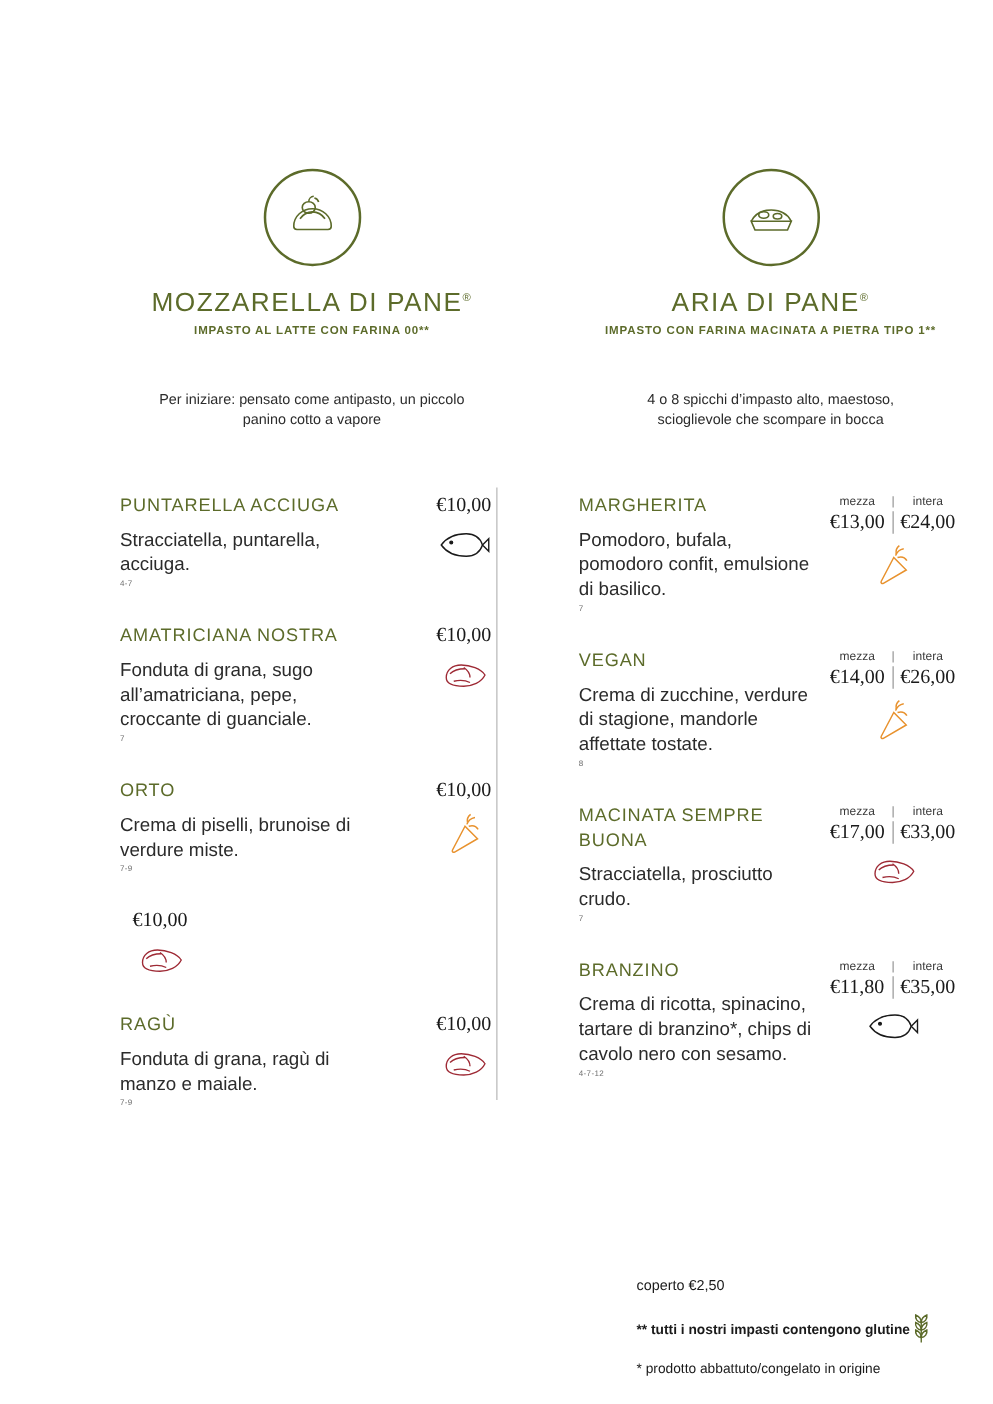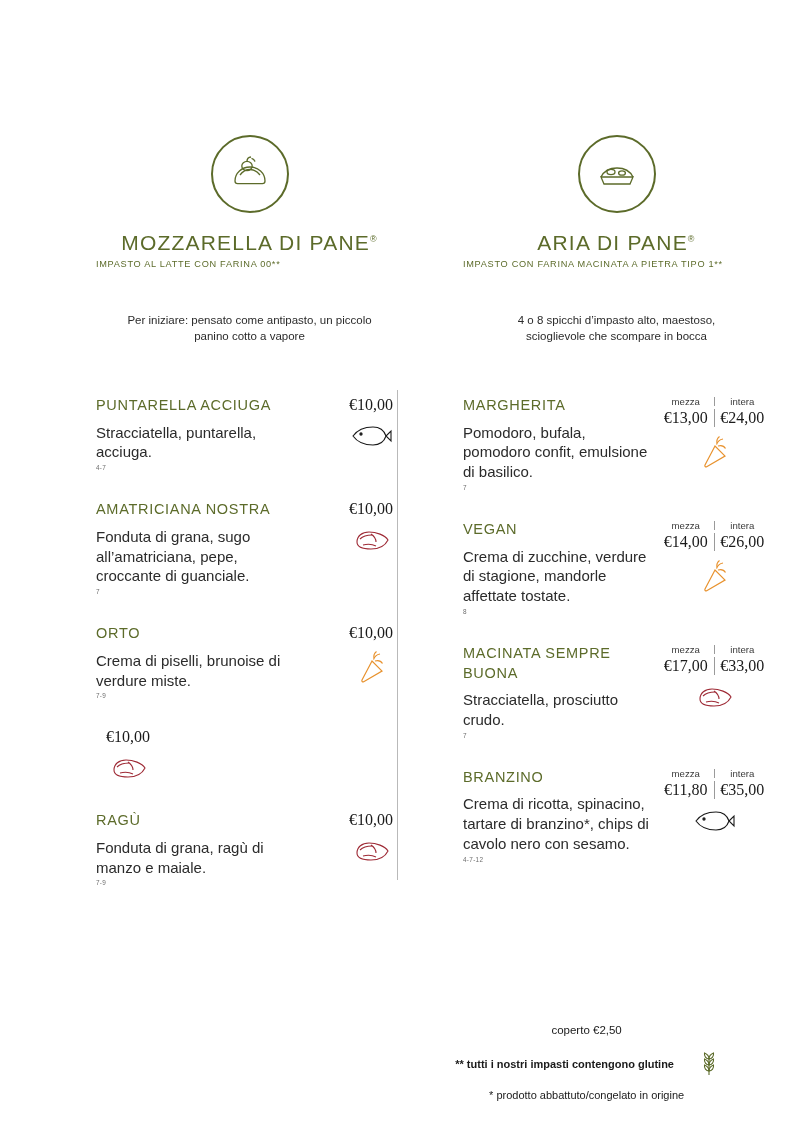--- a/index.html
+++ b/index.html
@@ -66,25 +66,25 @@
     font-size: 21px;
     letter-spacing: 1.2px;
     font-weight: 400;
     margin: 0 0 4px 0;
   }
   .sec-title sup {
     font-size: 9px;
     vertical-align: super;
   }
   .sec-sub {
-    text-align: left;
+    text-align: center;
     color: #5c6b2a;
     font-size: 9.2px;
     letter-spacing: 0.7px;
-    font-weight: 400;
+    font-weight: 700;
     margin: 0;
   }
   .sec-desc {
     text-align: center;
     color: #2b2b2b;
     font-size: 11.5px;
     line-height: 1.35;
     margin: 44px auto 0 auto;
     max-width: 250px;
   }
@@ -164,37 +164,37 @@
   .dual-prices .price { flex: 1 1 0; text-align: center; }
   .dual-prices .sep-col {
     flex: 0 0 1px;
     background: #9a9a9a;
     align-self: stretch;
   }
 
   
   .footer {
     position: absolute;
-    right: 76px;
+    right: 48px;
     bottom: 22px;
-    text-align: center;
+    text-align: left;
   }
   .foot-coperto {
     font-size: 11.5px;
     color: #1a1a1a;
     margin-bottom: 14px;
   }
   .foot-glutine {
     font-size: 11px;
     font-weight: 700;
     color: #1a1a1a;
     display: flex;
     align-items: center;
     justify-content: flex-end;
-    gap: 26px;
+    gap: 0;
     margin-bottom: 11px;
   }
   .foot-note {
     font-size: 11px;
     color: #1a1a1a;
   }
 </style>
 </head>
 <body>
 

